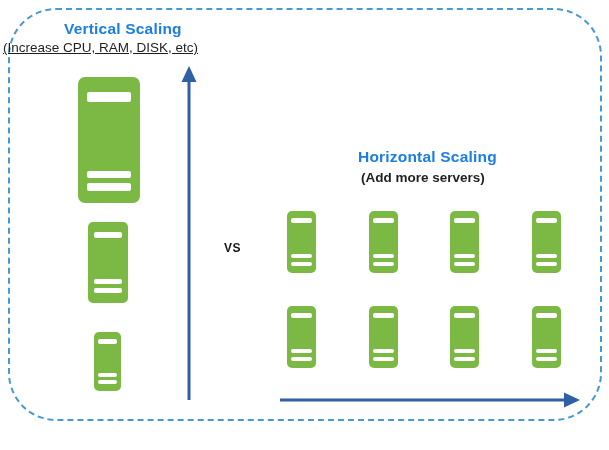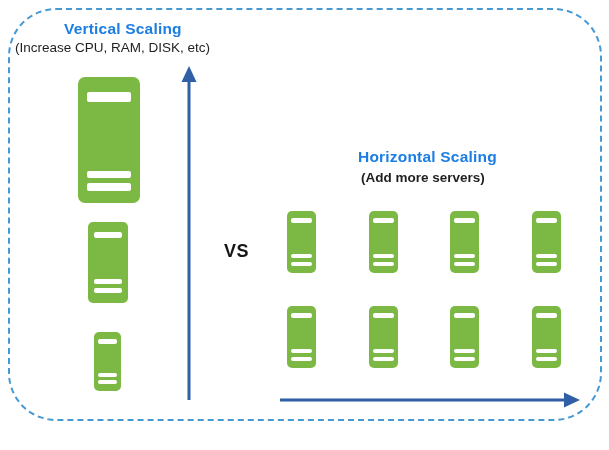--- a/index.html
+++ b/index.html
@@ -22,26 +22,26 @@
     color:var(--heading_blue,#1c7ee3);
     white-space:nowrap;letter-spacing:.2px;
   }
   .sec-sub{
     position:absolute;
     font-size:13.5px;
     color:var(--text_dark,#1f1f1f);
     white-space:nowrap;
   }
   .v-title{left:64px;top:20px;}
-  .v-sub{left:15px;top:40px;}
+  .v-sub{left:3px;top:40px;text-decoration:underline;}
   .h-title{left:358px;top:148px;text-align:right;}
   .h-sub{left:361px;top:170px;font-weight:bold;}
   .vs{
     position:absolute;left:224px;top:241px;
-    font-size:18px;font-weight:bold;color:#161616;
+    font-size:12px;font-weight:bold;color:#161616;
     letter-spacing:.5px;
   }
   .caption{
     position:absolute;left:266px;top:427px;
     font-size:14px;color:#222;white-space:nowrap;
   }
   .server{
     position:absolute;
     background:var(--server_green,#7cb944);
     border-radius:5px;

